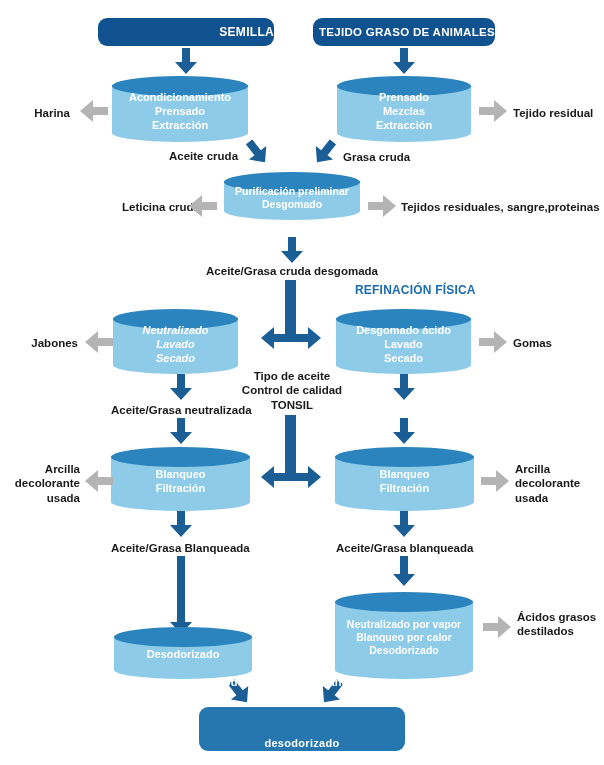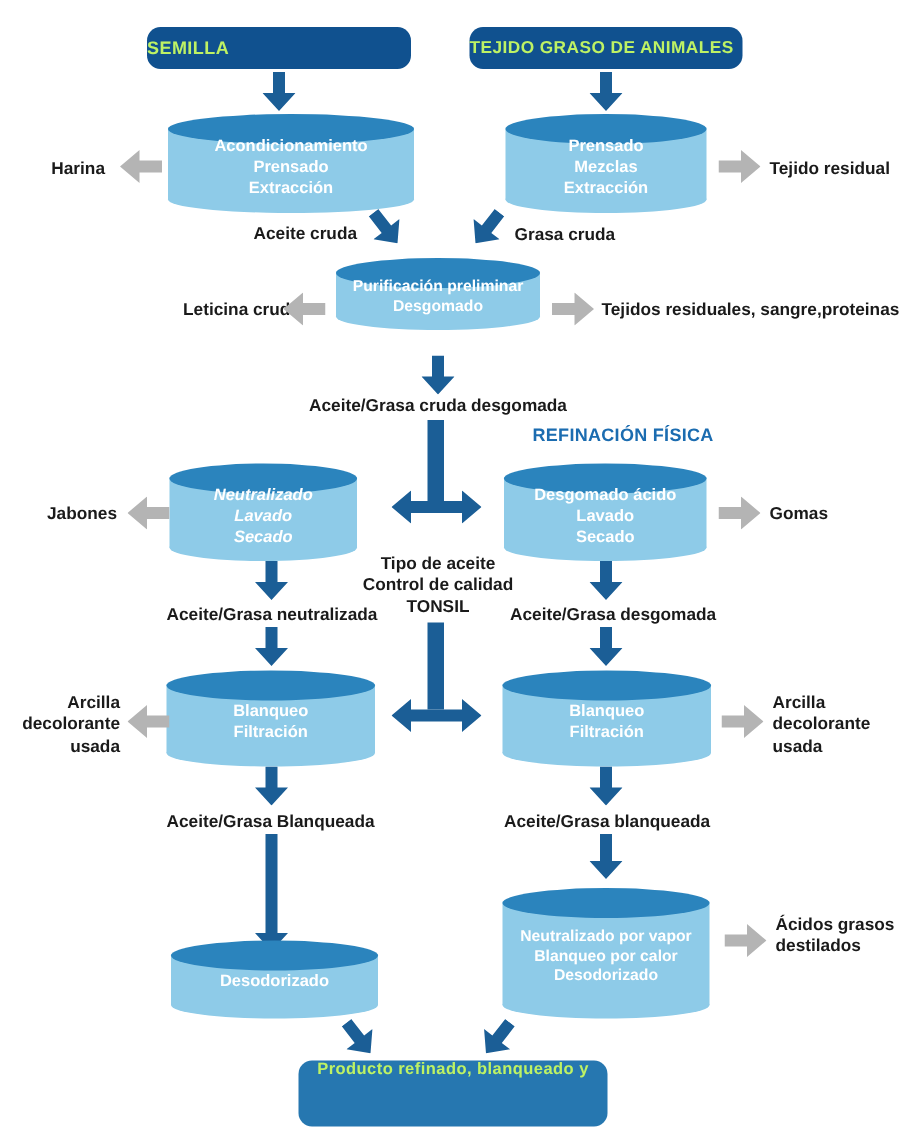--- a/index.html
+++ b/index.html
@@ -13,23 +13,23 @@
     height:765px;
     background:#ffffff;
     overflow:hidden;
   }
 
   
   .pill{
     position:absolute;
     display:flex;
     align-items:center;
-    justify-content:flex-start;
+    justify-content:flex-end;
     text-align:center;
-    color:#bef264;
+    color:#ffffff;
     font-weight:bold;
     border-radius:9px;
     letter-spacing:.3px;
     line-height:1.25;
   }
   .pill.navy{background:#10518f;}
   .pill.mid{background:#2677b0;gap:48px;}
 
   
   .cyl{
@@ -120,21 +120,21 @@
         <path d="M7 0 H15 V14 H22 L11 26 L0 14 H7 Z" fill="#1b5e96"></path>
       </svg>
   </div>
 
   <div class="arrow" style="left:393px;top:48px;">
     <svg width="22" height="26" viewBox="0 0 22 26">
         <path d="M7 0 H15 V14 H22 L11 26 L0 14 H7 Z" fill="#1b5e96"></path>
       </svg>
   </div>
 
-  <div class="cyl" style="left:112px;top:76px;width:136px;height:66px;padding-left:28px;">
+  <div class="cyl" style="left:112px;top:76px;width:136px;height:66px;">
     <div class="bottom"></div>
     <div class="body"></div>
     <div class="top"></div>
     <div class="label">
       <div>Acondicionamiento</div>
       <div>Prensado</div>
       <div>Extracción</div>
     </div>
   </div>
 
@@ -265,21 +265,20 @@
       </svg>
   </div>
 
   <div class="lbl center" style="left:236px;top:369px;width:112px;white-space:normal;">
     <div>Tipo de aceite</div>
     <div>Control de calidad</div>
     <div>TONSIL</div>
   </div>
 
   <div class="lbl" style="left:111px;top:403px;">Aceite/Grasa neutralizada</div>
-  <div class="lbl" style="left:340px;top:403px;">Aceite/Grasa desgomada</div>
 
   <div class="spine" style="left:285px;top:415px;width:11px;height:58px;"></div>
   <div class="arrow" style="left:261px;top:466px;">
     <svg width="60" height="22" viewBox="0 0 60 22">
       <path d="M13 0 L13 7 H47 V0 L60 11 L47 22 V15 H13 V22 L0 11 Z" fill="#1b5e96"></path>
     </svg>
   </div>
 
   <div class="arrow" style="left:170px;top:418px;">
     <svg width="22" height="26" viewBox="0 0 22 26">

